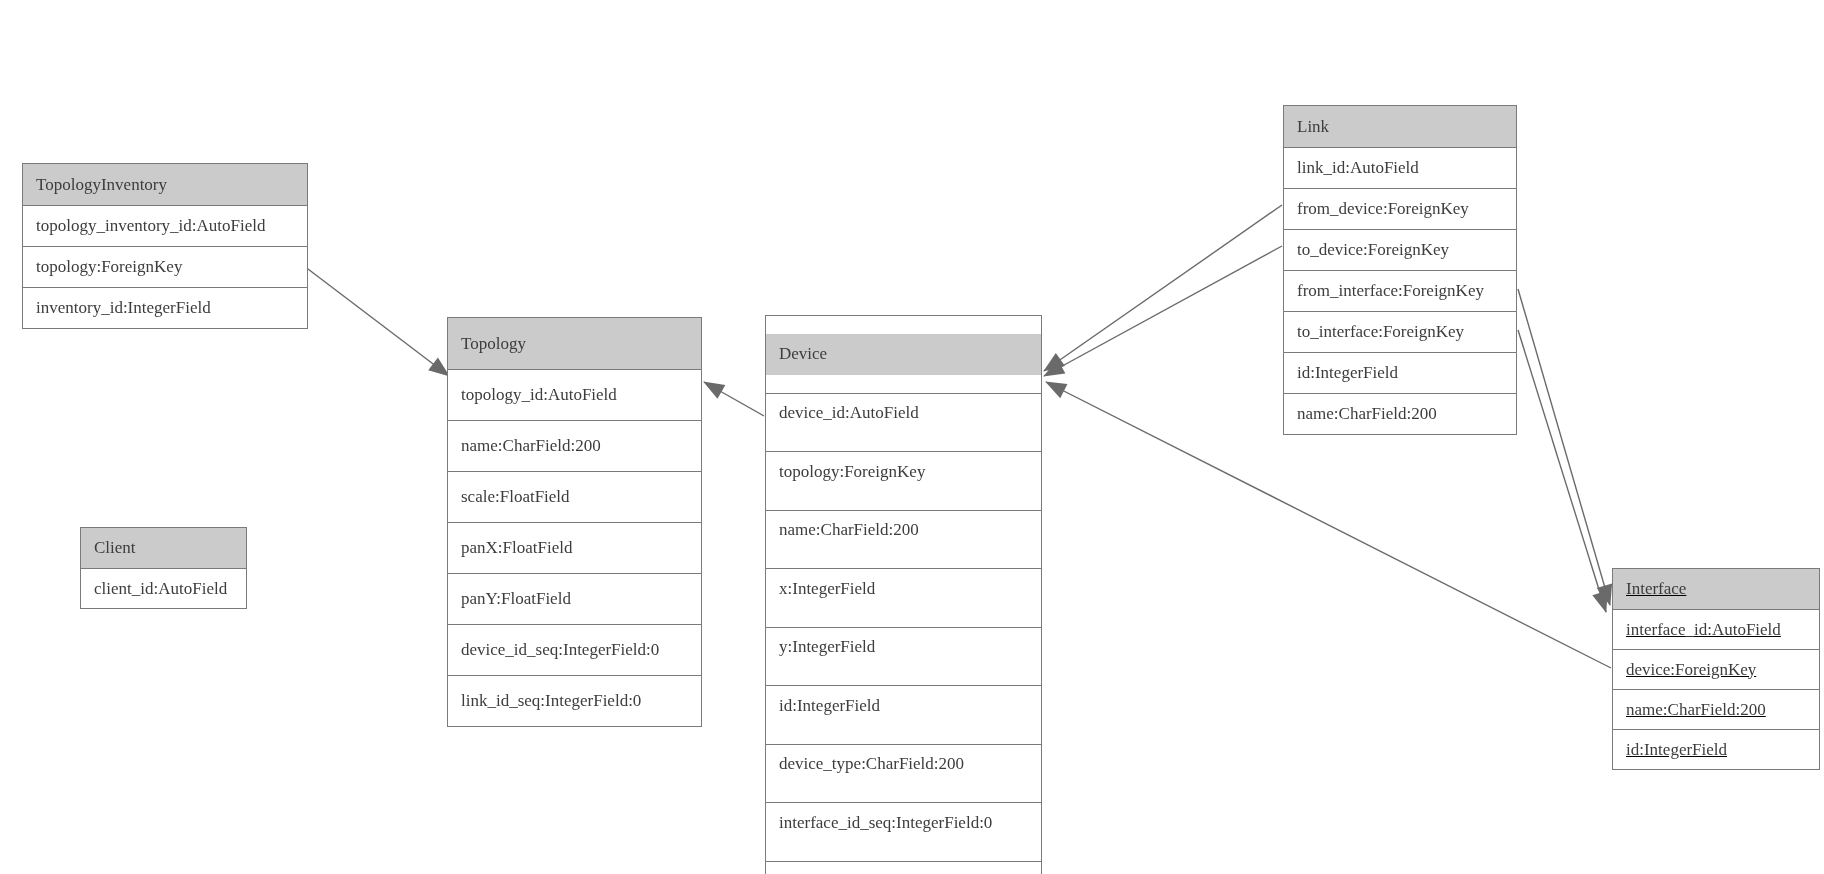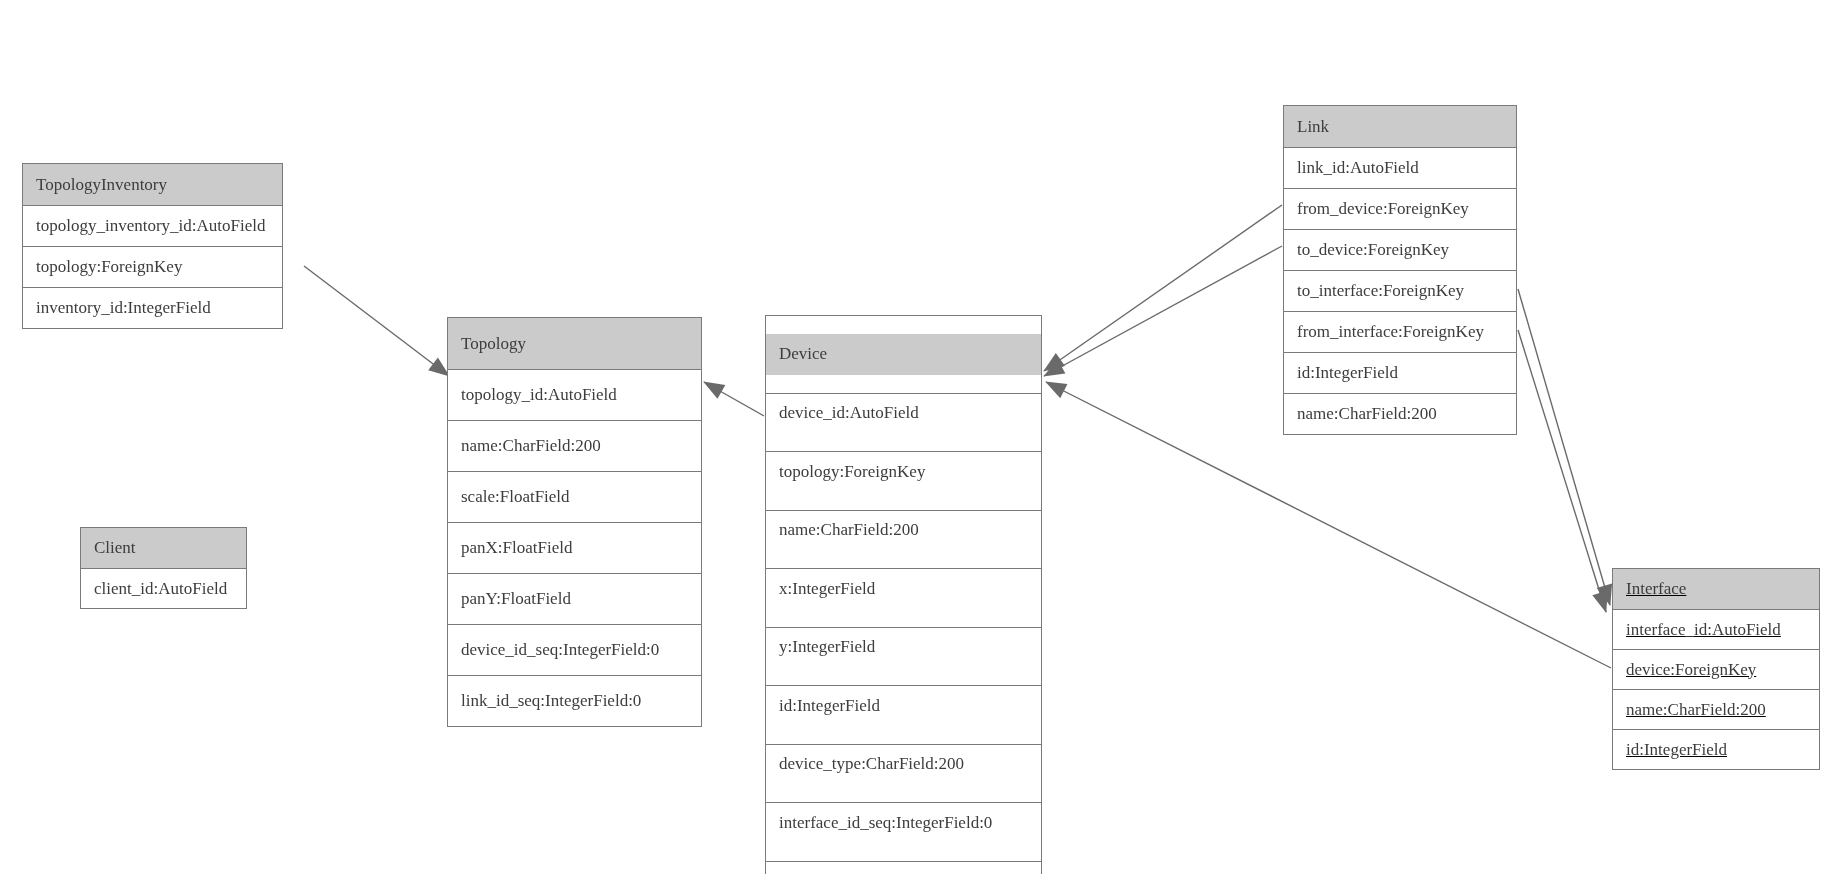--- a/index.html
+++ b/index.html
@@ -26,21 +26,21 @@
     color: #3d3d3d;
     display: flex;
     align-items: center;
     border-top: 1px solid #7a7a7a;
     white-space: nowrap;
     overflow: hidden;
     background: #ffffff;
   }
   .cell.header { background: #cbcbcb; border-top: none; }
 
-  .ent-topologyinventory { left: 22px;   top: 163px; width: 261px; }
+  .ent-topologyinventory { left: 22px;   top: 163px; width: 286px; }
   .ent-topologyinventory .cell { height: 41px; }
 
   .ent-topology { left: 447px; top: 317px; width: 255px; }
   .ent-topology .cell { height: 51px; }
 
   .ent-client { left: 80px; top: 527px; width: 167px; }
   .ent-client .cell { height: 40px; }
 
   .ent-device { left: 765px; top: 315px; width: 277px; }
   .ent-device .cell { height: 40.5px; margin-top: 18px; }
@@ -107,22 +107,22 @@
     <div class="cell">device_type:CharField:200</div>
     <div class="cell">interface_id_seq:IntegerField:0</div>
     <div class="cell">host_id:IntegerField:0</div>
   </div>
 
   <div class="entity ent-link">
     <div class="cell header">Link</div>
     <div class="cell">link_id:AutoField</div>
     <div class="cell">from_device:ForeignKey</div>
     <div class="cell">to_device:ForeignKey</div>
+    <div class="cell">from_interface:ForeignKey</div>
     <div class="cell">to_interface:ForeignKey</div>
-    <div class="cell">from_interface:ForeignKey</div>
     <div class="cell">id:IntegerField</div>
     <div class="cell">name:CharField:200</div>
   </div>
 
   <div class="entity ent-interface">
     <div class="cell header">Interface</div>
     <div class="cell">interface_id:AutoField</div>
     <div class="cell">device:ForeignKey</div>
     <div class="cell">name:CharField:200</div>
     <div class="cell">id:IntegerField</div>

